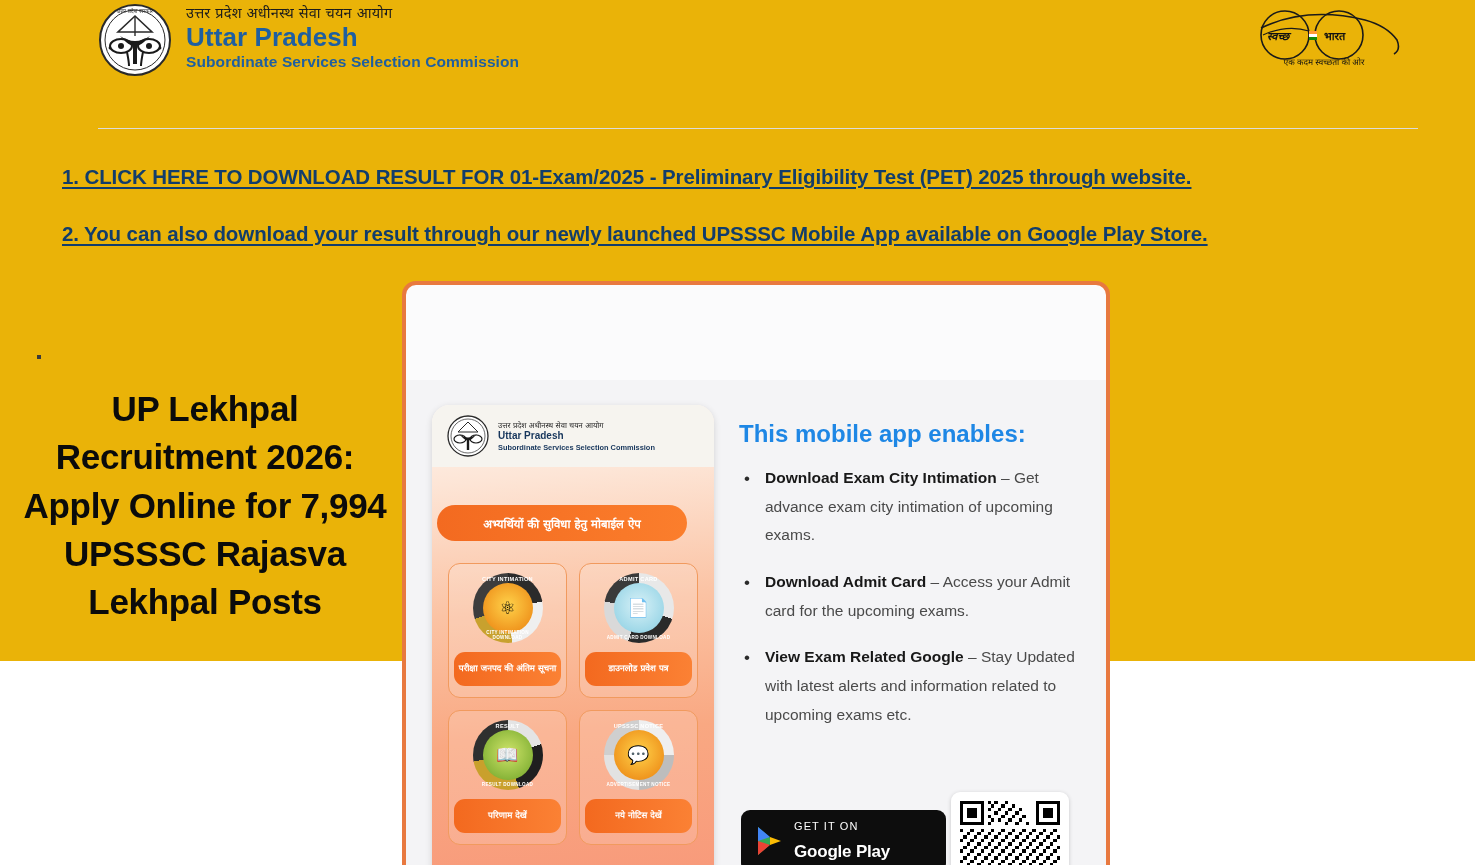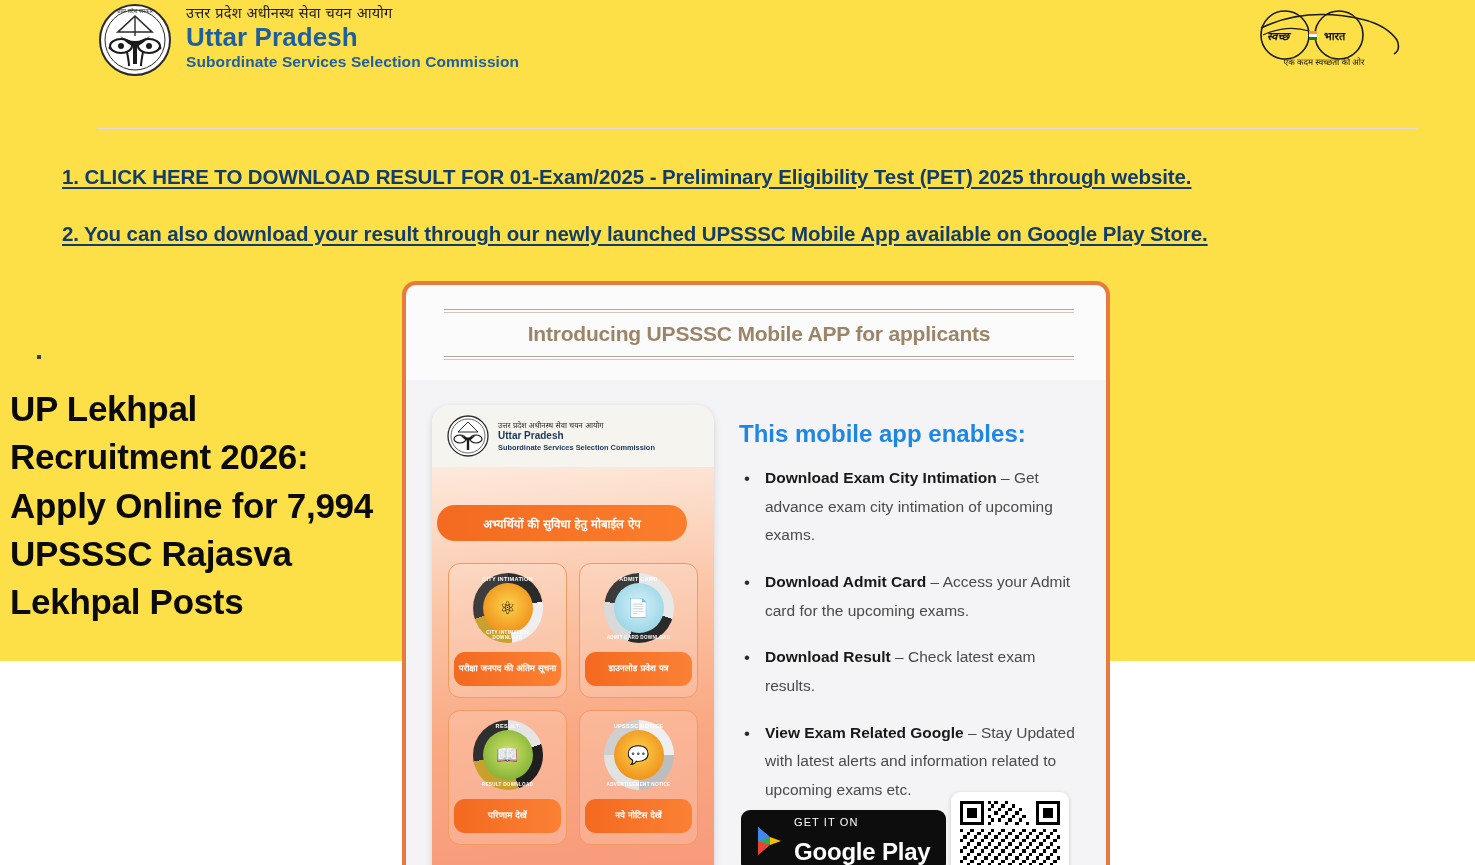--- a/index.html
+++ b/index.html
@@ -2,21 +2,21 @@
 <html><head>
 <meta charset="utf-8">
 <style>
   * { box-sizing: border-box; margin: 0; padding: 0; }
   html, body {
     width: 1475px; height: 865px;
     background: #ffffff;
     font-family: "Liberation Sans", sans-serif;
     overflow: hidden;
   }
-  .page { position: relative; width: 1475px; height: 661px; background:#fde047; }
+  .page { position: relative; width: 1475px; height: 661px; background:#eab308; }
 
   
   .site-header { position:absolute; left:0; top:0; width:1475px; height:95px; }
   .brand { position:absolute; left:96px; top:2px; display:flex; align-items:flex-start; gap:12px; }
   .emblem { width:78px; height:76px; flex:0 0 78px; position:relative; }
   .brand-text { padding-top:2px; }
   .brand-hi {
     font-family:"DejaVu Sans", sans-serif;
     font-size:14.5px; color:#1c1c1c; letter-spacing:.2px; line-height:1.25;
     white-space:nowrap;
@@ -57,21 +57,21 @@
   }
   .result-link.second { margin-top:32px; }
 
   
   .stray-dot {
     position:absolute; left:37px; top:355px; width:4px; height:4px;
     background:#3a3a3a;
   }
   .headline {
     position:absolute; left:10px; top:385px; width:390px;
-    font-size:35px; font-weight:bold; color:#0b0b0b;
+    text-align:center; font-size:35px; font-weight:bold; color:#0b0b0b;
     line-height:1.38; letter-spacing:-.3px;
   }
 
   
   .promo-card {
     position:absolute; left:402px; top:281px; width:708px; height:600px;
     border:4px solid #e8793f; border-radius:14px;
     background:#fbfbfc; overflow:hidden;
   }
   .promo-title-wrap { position:absolute; left:38px; top:24px; width:630px; }
@@ -159,21 +159,21 @@
   .feat-item b { color:#181818; font-weight:bold; }
 
   
   .gplay {
     position:absolute; left:335px; top:430px; width:205px; height:62px;
     background:#0d0d0d; border-radius:9px; display:flex; align-items:center;
     gap:11px; padding-left:15px;
   }
   .gplay-tri { width:27px; height:30px; position:relative; }
   .gp-txt-small { font-size:11px; color:#fff; letter-spacing:1.1px; }
-  .gp-txt-big { font-size:24px; color:#fff; font-weight:bold; letter-spacing:-.2px; margin-top:10px; }
+  .gp-txt-big { font-size:17px; color:#fff; font-weight:bold; letter-spacing:-.2px; margin-top:10px; }
   .qr-card {
     position:absolute; left:545px; top:412px; width:118px; height:118px;
     background:#fff; border-radius:9px; padding:9px;
     box-shadow:0 1px 4px rgba(0,0,0,.18);
   }
   .qr { width:100%; height:100%; }
 </style>
 </head>
 <body>
 
@@ -227,25 +227,20 @@
 
   <div class="link-block">
     <a class="result-link">1. CLICK HERE TO DOWNLOAD RESULT FOR 01-Exam/2025 - Preliminary Eligibility Test (PET) 2025 through website.</a>
     <a class="result-link second">2. You can also download your result through our newly launched UPSSSC Mobile App available on Google Play Store.</a>
   </div>
 
   <div class="stray-dot"></div>
   <div class="headline">UP Lekhpal Recruitment 2026: Apply Online for 7,994 UPSSSC Rajasva Lekhpal Posts</div>
 
   <div class="promo-card">
-    <div class="promo-title-wrap">
-      <div class="rule-dbl"></div>
-      <div class="promo-title">Introducing UPSSSC Mobile APP for applicants</div>
-      <div class="rule-dbl"></div>
-    </div>
 
     <div class="promo-body">
 
       <div class="phone">
         <div class="phone-head">
           <div class="phone-emblem">
             <svg viewBox="0 0 44 44" width="44" height="44" aria-hidden="true">
               <circle cx="22" cy="22" r="20" fill="#fff" stroke="#2a2a2a" stroke-width="1.3"></circle>
               <circle cx="22" cy="22" r="17" fill="none" stroke="#2a2a2a" stroke-width=".7"></circle>
               <path d="M22 8 L12 18 L32 18 Z" fill="none" stroke="#2a2a2a" stroke-width="1"></path>
@@ -310,23 +305,20 @@
       </div>
 
       <div class="features">
         <div class="feat-title">This mobile app enables:</div>
         <ul class="feat-list">
           <li class="feat-item">
             <b>Download Exam City Intimation</b><span> – Get advance exam city intimation of upcoming exams.</span>
           </li>
           <li class="feat-item">
             <b>Download Admit Card</b><span> – Access your Admit card for the upcoming exams.</span>
-          </li>
-          <li class="feat-item">
-            <b>Download Result</b><span> – Check latest exam results.</span>
           </li>
           <li class="feat-item">
             <b>View Exam Related Google</b><span> – Stay Updated with latest alerts and information related to upcoming exams etc.</span>
           </li>
         </ul>
       </div>
 
       <div class="gplay">
         <div class="gplay-tri">
           <svg viewBox="0 0 27 30" width="27" height="30" aria-hidden="true">

